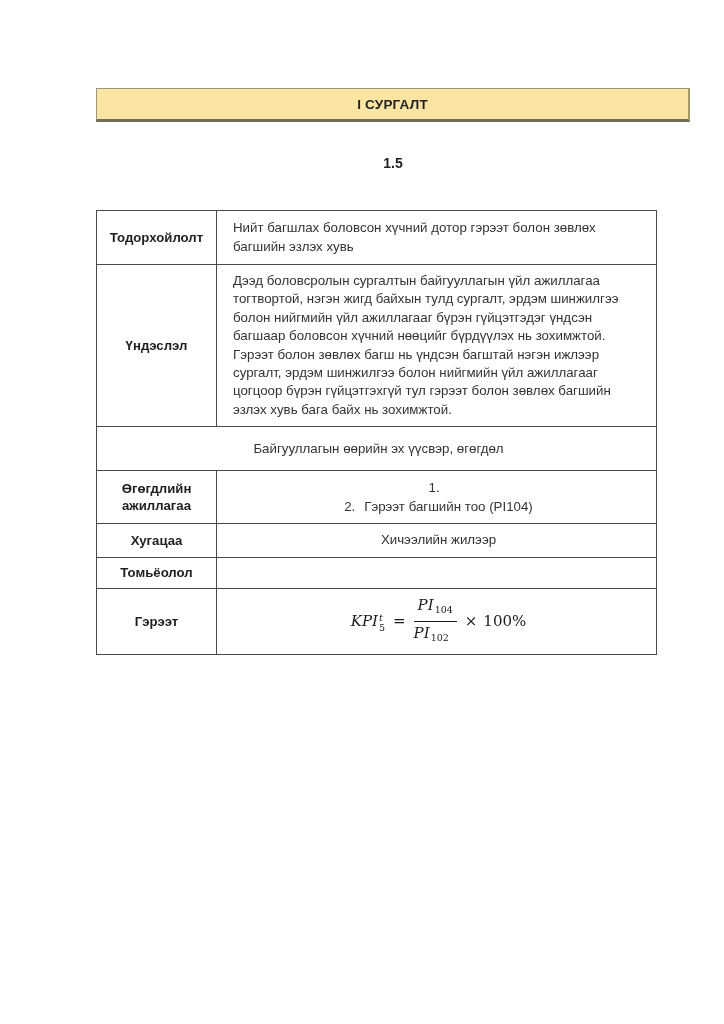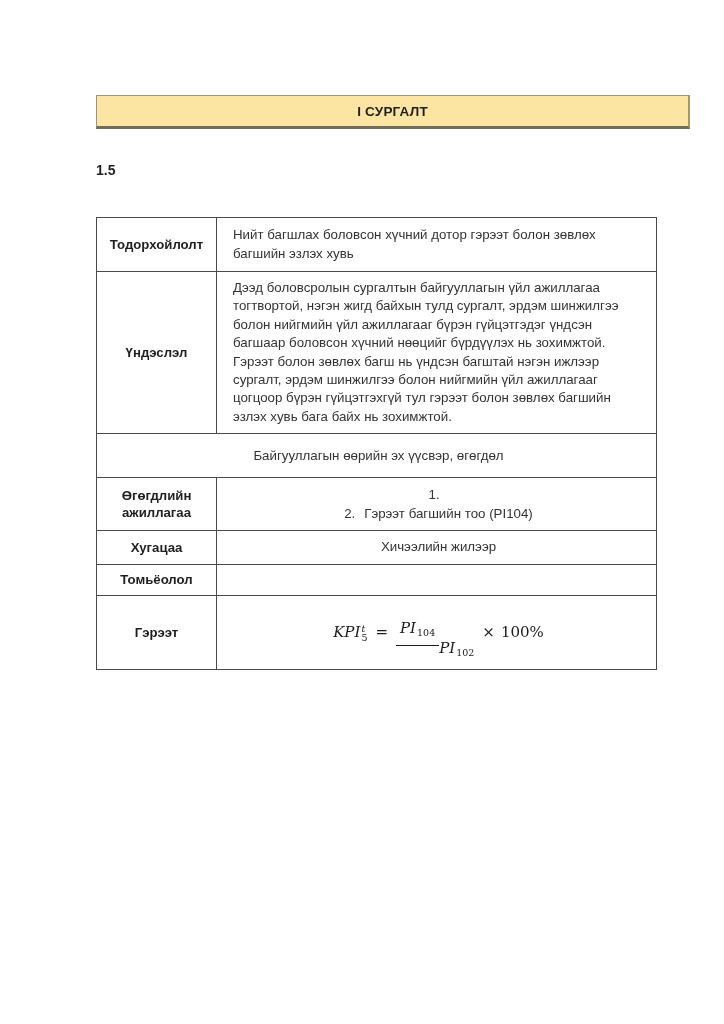--- a/index.html
+++ b/index.html
@@ -10,21 +10,21 @@
     position: relative;
     width: 724px;
     height: 1024px;
     background: #ffffff;
     overflow: hidden;
   }
 
   .content {
     position: absolute;
     left: 96px;
-    top: 95px;
+    top: 88px;
     width: 594px;
     border-radius: 9px;
   }
 
   
   .banner {
     height: 34px;
     background: #FCE4A2;
     border: 1px solid #9c9480;
     border-right: 2px solid #a89a68;
@@ -41,21 +41,20 @@
   
   .doc-title {
     margin-top: 33px;
     display: flex;
     justify-content: center;
     align-items: baseline;
     gap: 13px;
     font-weight: bold;
     font-size: 14px;
     color: #1f1f1f;
-    flex-direction: column;
   }
 
   
   .kpi-table {
     margin-top: 39px;
     width: 561px;
     border: 1px solid #4a4a4a;
   }
   .t-row { display: flex; }
   .t-row + .t-row { border-top: 1px solid #4a4a4a; }
@@ -112,24 +111,24 @@
     align-items: flex-start;
     font-size: 9.5px;
     line-height: 9.5px;
     margin-left: 1px;
     transform: translateY(1px);
   }
   .f-supsub .f-sub-digit { font-style: normal; }
   .f-eq { font-style: normal; margin: 0 8px; }
   .frac {
     display: inline-flex;
-    align-items: center;
+    flex-direction: column;
   }
   .frac .num { border-bottom: 1px solid #1a1a1a; padding: 0 4px 2px 4px; }
-  .frac .den { padding-top: 2px; margin-top: 34px; }
+  .frac .den { padding-top: 2px; }
   .f-sub {
     font-size: 9.5px;
     font-style: normal;
     vertical-align: -3px;
     margin-left: 1px;
   }
   .f-times { font-style: normal; margin: 0 0 0 8px; }
   .f-factor { font-style: normal; margin-left: 6px; }
 </style>
 </head>

